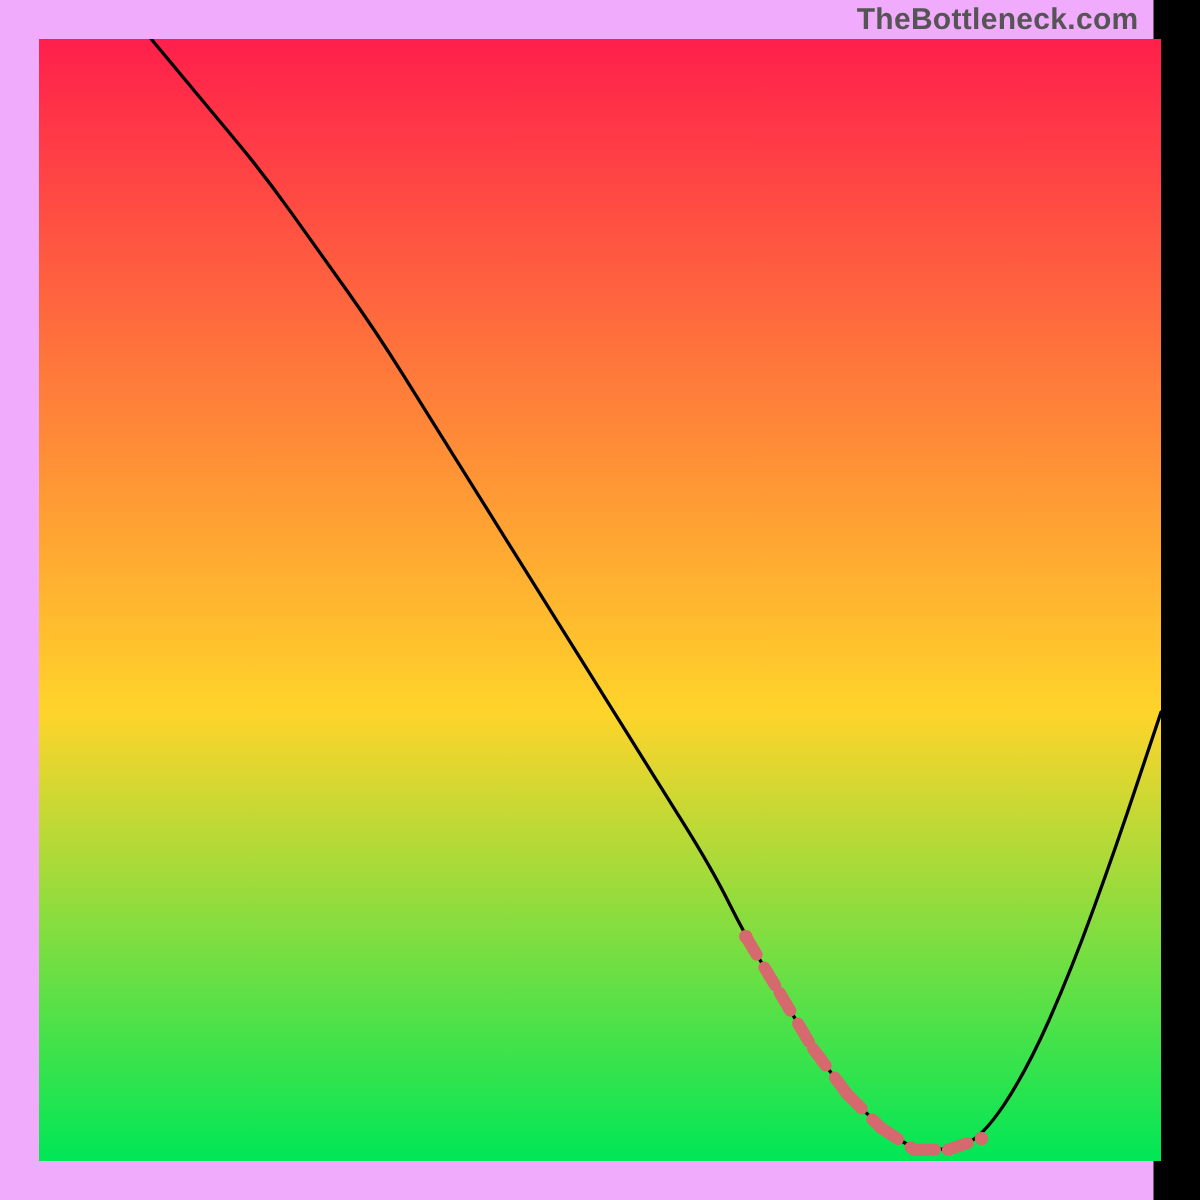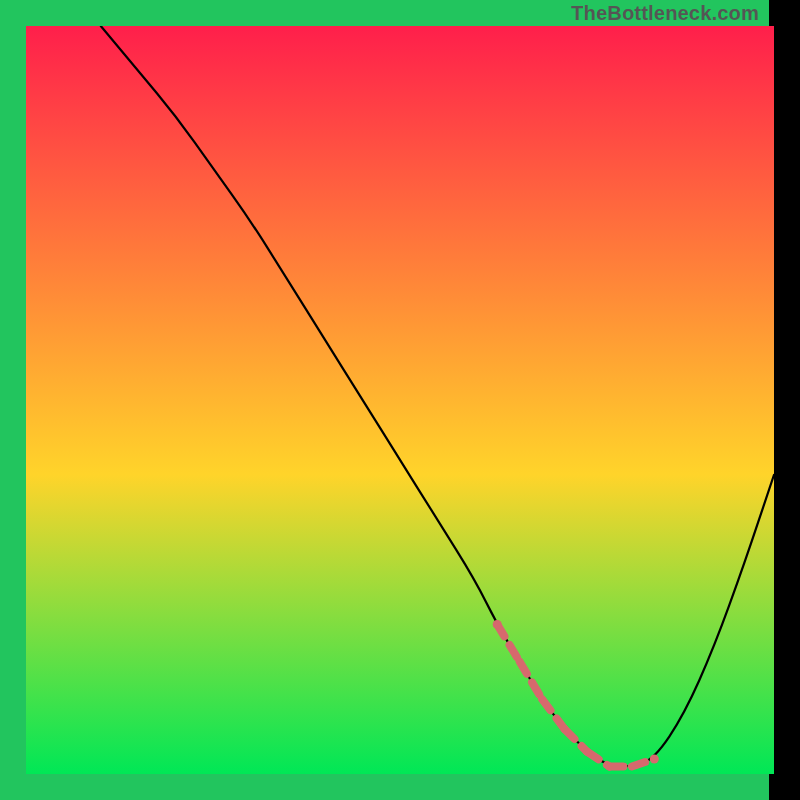--- a/index.html
+++ b/index.html
@@ -7,21 +7,21 @@
     padding: 0;
     width: 800px;
     height: 800px;
     background: #000;
     overflow: hidden;
     font-family: Arial, Helvetica, sans-serif;
   }
   .outer {
     width: 769px;
     height: 800px;
-    background: #22c55e;
+    background: #f0abfc;
     position: relative;
     text-decoration: underline;
   }
   .watermark {
     position: absolute;
     top: 2px;
     right: 10px;
     color: #555;
     font-size: 20px;
     font-weight: 600;

